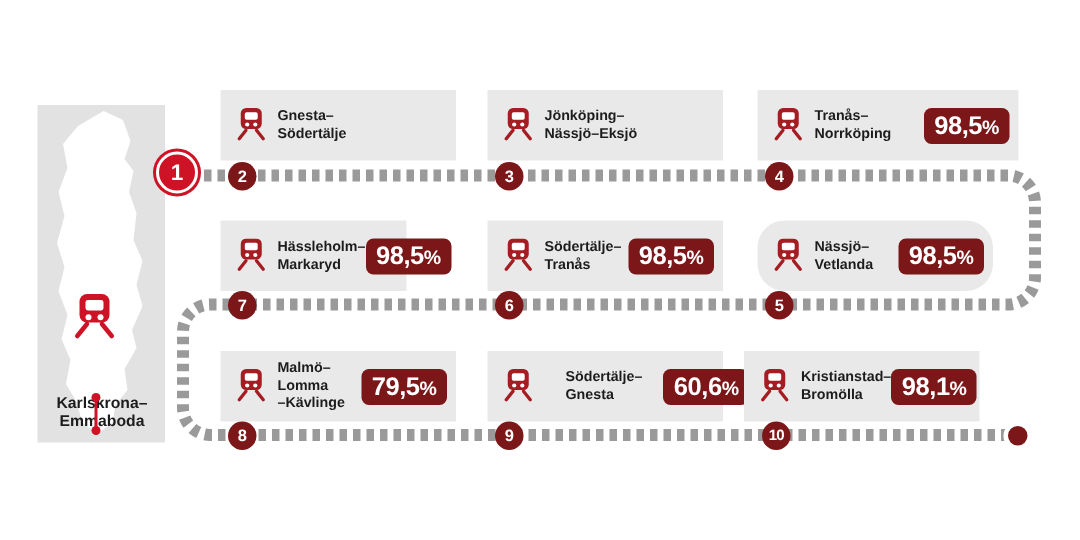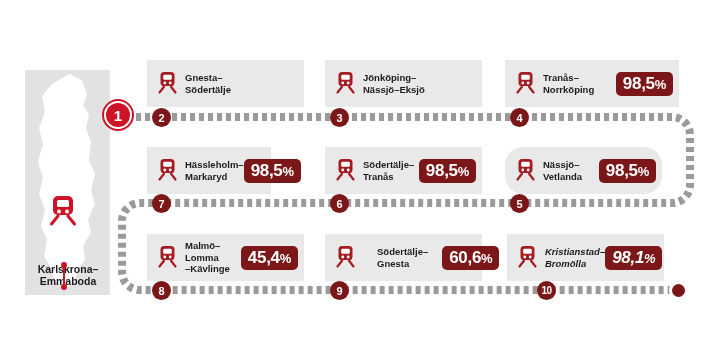--- a/index.html
+++ b/index.html
@@ -321,41 +321,41 @@
       <rect x="3.5" y="0" width="14" height="14" rx="3.6" fill="#a51c22"></rect>
       <rect x="6.2" y="2.8" width="8.6" height="5" rx="1.2" fill="#ffffff"></rect>
       <circle cx="7.8" cy="11" r="1.4" fill="#ffffff"></circle>
       <circle cx="13.2" cy="11" r="1.4" fill="#ffffff"></circle>
       <path d="M7 14.8 L2.5 20.5" stroke="#a51c22" stroke-width="2.2" stroke-linecap="round"></path>
       <path d="M14 14.8 L18.5 20.5" stroke="#a51c22" stroke-width="2.2" stroke-linecap="round"></path>
     </svg>
     <div class="route-name">Malmö–Lomma
 –Kävlinge</div>
     <div class="pct">
-      <span>45,4</span><span class="u">%</span>
+      <span>79,5</span><span class="u">%</span>
     </div>
   </div>
 
   <div class="card" style="left:325px; top:234px; width:157px;gap:14px;">
     <svg class="tr-ico" viewBox="0 0 21 23">
       <rect x="3.5" y="0" width="14" height="14" rx="3.6" fill="#a51c22"></rect>
       <rect x="6.2" y="2.8" width="8.6" height="5" rx="1.2" fill="#ffffff"></rect>
       <circle cx="7.8" cy="11" r="1.4" fill="#ffffff"></circle>
       <circle cx="13.2" cy="11" r="1.4" fill="#ffffff"></circle>
       <path d="M7 14.8 L2.5 20.5" stroke="#a51c22" stroke-width="2.2" stroke-linecap="round"></path>
       <path d="M14 14.8 L18.5 20.5" stroke="#a51c22" stroke-width="2.2" stroke-linecap="round"></path>
     </svg>
     <div class="route-name">Södertälje–
 Gnesta</div>
     <div class="pct">
       <span>60,6</span><span class="u">%</span>
     </div>
   </div>
 
-  <div class="card" style="left:507px; top:234px; width:157px;font-style:italic;">
+  <div class="card" style="left:496px; top:234px; width:157px;">
     <svg class="tr-ico" viewBox="0 0 21 23">
       <rect x="3.5" y="0" width="14" height="14" rx="3.6" fill="#a51c22"></rect>
       <rect x="6.2" y="2.8" width="8.6" height="5" rx="1.2" fill="#ffffff"></rect>
       <circle cx="7.8" cy="11" r="1.4" fill="#ffffff"></circle>
       <circle cx="13.2" cy="11" r="1.4" fill="#ffffff"></circle>
       <path d="M7 14.8 L2.5 20.5" stroke="#a51c22" stroke-width="2.2" stroke-linecap="round"></path>
       <path d="M14 14.8 L18.5 20.5" stroke="#a51c22" stroke-width="2.2" stroke-linecap="round"></path>
     </svg>
     <div class="route-name">Kristianstad–
 Bromölla</div>
@@ -363,19 +363,19 @@
       <span>98,1</span><span class="u">%</span>
     </div>
   </div>
 
   <div class="node" style="left:152px; top:281px;">
     <span>8</span>
   </div>
   <div class="node" style="left:330px; top:281px;">
     <span>9</span>
   </div>
-  <div class="node wide" style="left:508px; top:281px;margin-left:29px;">
+  <div class="node wide" style="left:508px; top:281px;">
     <span>10</span>
   </div>
 
   <div class="end-node" style="left:669px; top:281px;"></div>
 
 </div>
 
 </body></html>

